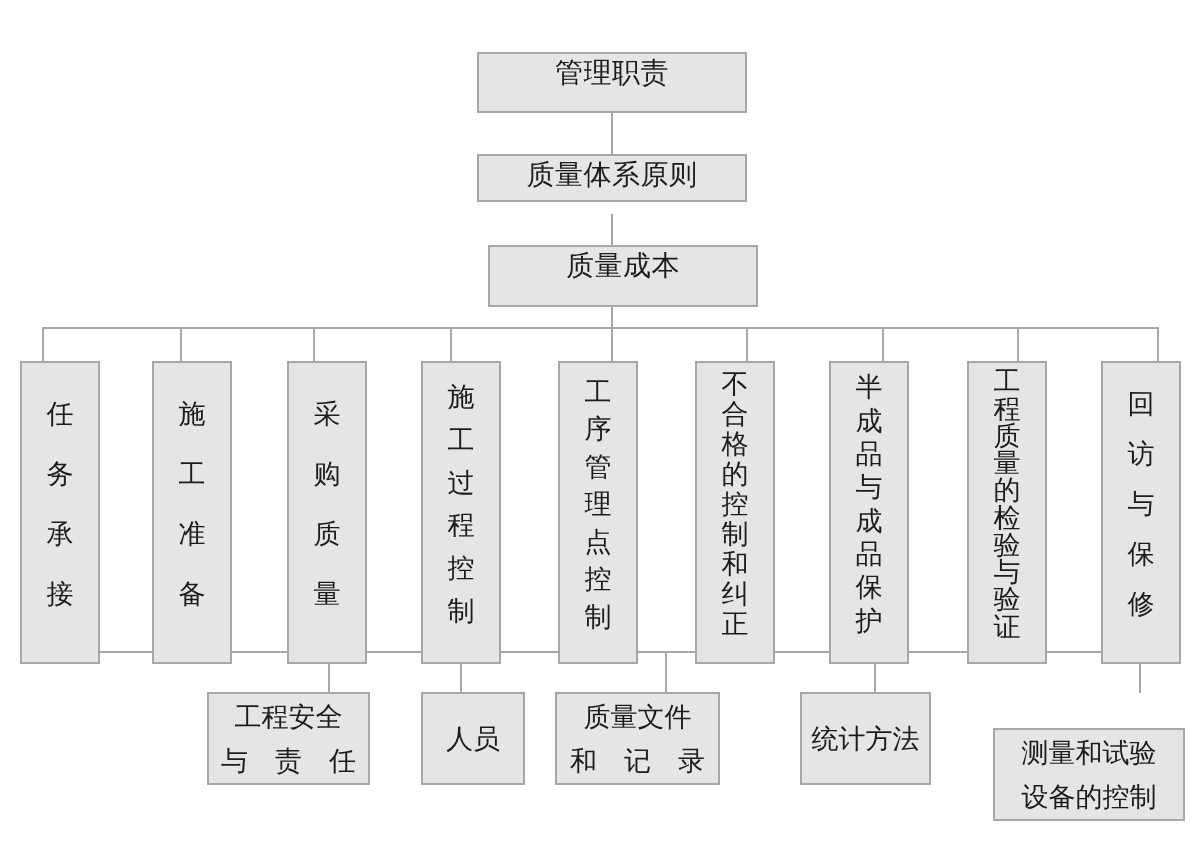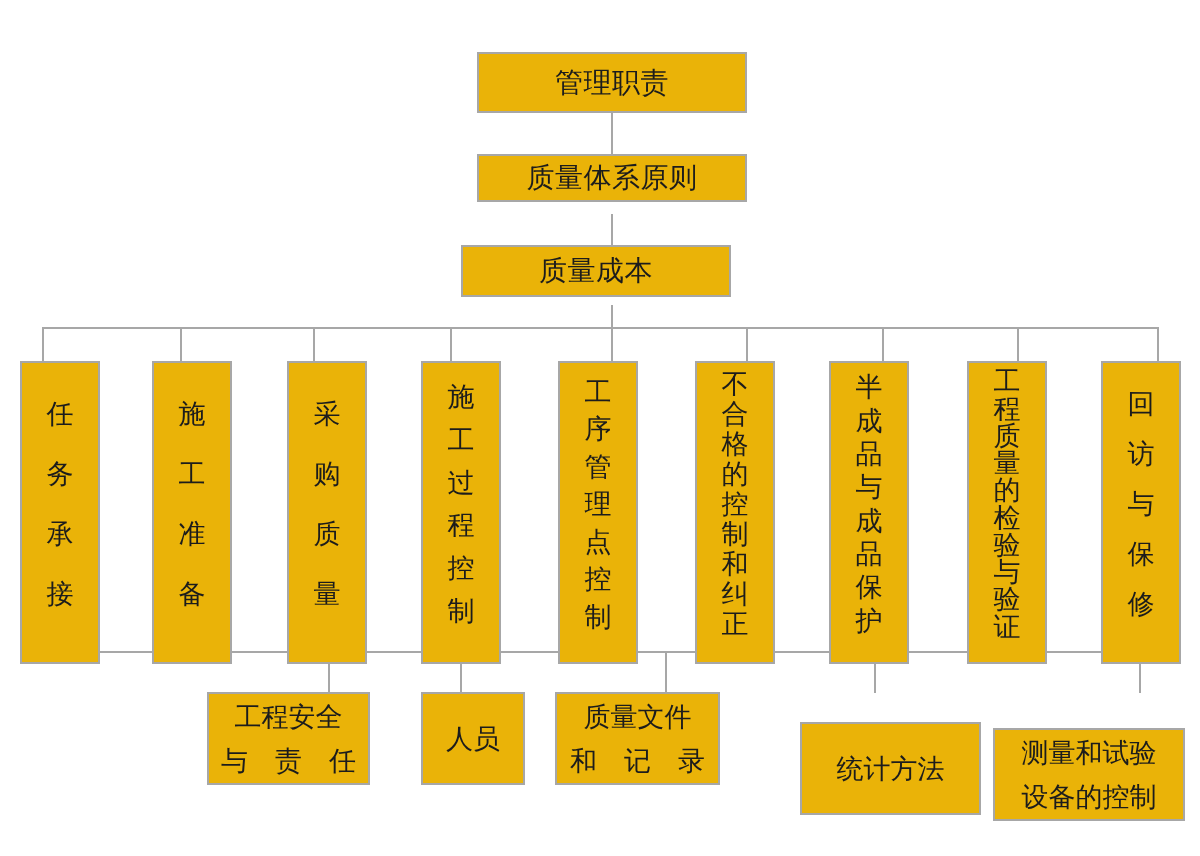--- a/index.html
+++ b/index.html
@@ -1,19 +1,19 @@
 <!DOCTYPE html>
 <html><head>
 <meta charset="utf-8">
 <style>
   html,body{margin:0;padding:0;background:#fff;}
   body{font-family:"DejaVu Serif","Liberation Serif",serif;color:#1c1c1c;}
   #canvas{position:relative;width:1200px;height:856px;background:#fff;overflow:hidden;}
-  .box{position:absolute;border:2px solid #a7a7a7;background:#eab308;box-sizing:border-box;
-       display:flex;align-items:center;justify-content:center;}
+  .box{position:absolute;border:2px solid #a7a7a7;background:#e5e5e5;box-sizing:border-box;
+       display:flex;justify-content:center;}
   .tbox{font-size:28px;letter-spacing:0.5px;}
   .vbox{width:80px;top:361px;height:303px;}
   .vtext{display:flex;flex-direction:column;justify-content:space-evenly;align-items:center;
          width:100%;height:100%;padding:4px 0 22px 0;box-sizing:border-box;font-size:27px;}
   .vtext span{line-height:1;display:block;}
   .bbox{flex-direction:column;font-size:27px;line-height:44px;text-align:center;top:692px;height:93px;}
   .hline,.vline{position:absolute;background:#a7a7a7;}
   .hline{height:2px;}
   .vline{width:2px;}
 </style>
@@ -21,21 +21,21 @@
 <body>
 
 <div id="canvas">
 
   <div class="box tbox" style="left:477px;top:52px;width:270px;height:61px;">
     <span>管理职责</span>
   </div>
   <div class="box tbox" style="left:477px;top:154px;width:270px;height:48px;">
     <span>质量体系原则</span>
   </div>
-  <div class="box tbox" style="left:461px;top:245px;width:270px;height:52px;">
+  <div class="box tbox" style="left:488px;top:245px;width:270px;height:62px;">
     <span>质量成本</span>
   </div>
 
   <div class="vline" style="left:611px;top:111px;height:45px;"></div>
   <div class="vline" style="left:611px;top:214px;height:33px;"></div>
   <div class="vline" style="left:611px;top:305px;height:58px;"></div>
 
   <div class="hline" style="left:42px;top:327px;width:1117px;"></div>
   <div class="vline" style="left:42px;top:327px;height:36px;"></div>
   <div class="vline" style="left:180px;top:327px;height:36px;"></div>
@@ -160,21 +160,21 @@
     <div>与　责　任</div>
   </div>
   <div class="box bbox" style="left:421px;width:104px;">
     <div>人员</div>
     <div></div>
   </div>
   <div class="box bbox" style="left:555px;width:165px;">
     <div>质量文件</div>
     <div>和　记　录</div>
   </div>
-  <div class="box bbox" style="left:800px;width:181px;margin-top:30px;">
+  <div class="box bbox" style="left:800px;width:131px;">
     <div>统计方法</div>
   </div>
   <div class="box bbox" style="left:993px;width:192px;margin-top:36px;">
     <div>测量和试验</div>
     <div>设备的控制</div>
   </div>
 
 </div>
 
 </body></html>

